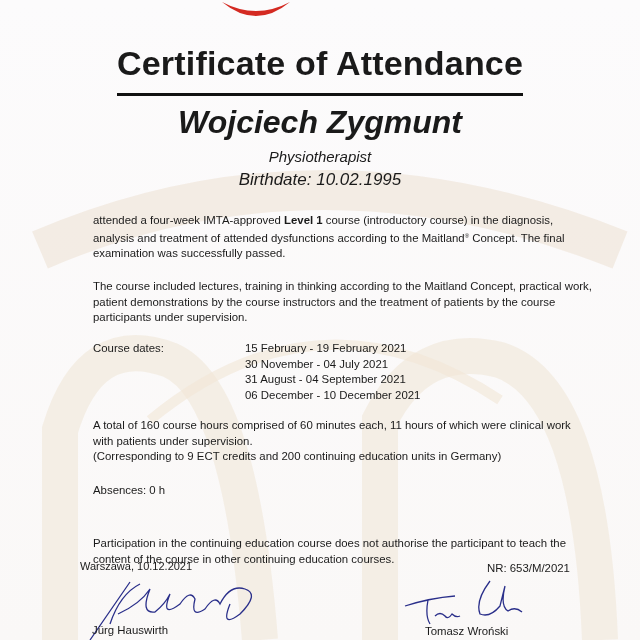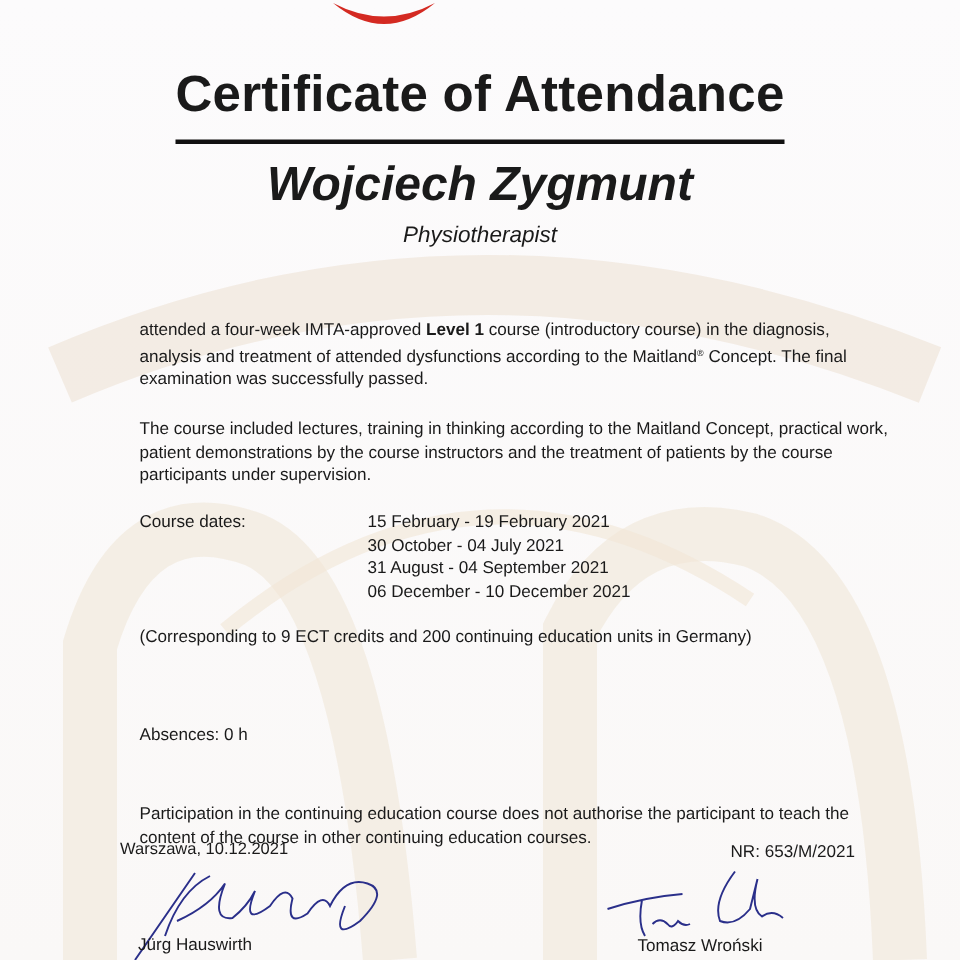--- a/index.html
+++ b/index.html
@@ -53,34 +53,36 @@
   <svg class="logo-arc" viewBox="0 0 76 18">
     <path d="M4 2 Q38 30 72 2 Q38 20 4 2 Z" fill="#d42a22"></path>
   </svg>
 
   <div class="title">
     <span>Certificate of Attendance</span>
   </div>
 
   <div class="name">Wojciech Zygmunt</div>
   <div class="profession">Physiotherapist</div>
+  <div class="birthdate">Birthdate: 10.02.1995</div>
 
   <div class="para p1"><span>attended a four-week IMTA-approved </span><b>Level 1</b><span> course (introductory course) in the diagnosis, analysis and treatment of attended dysfunctions according to the Maitland</span><sup>®</sup><span> Concept. The final examination was successfully passed.</span></div>
 
   <div class="para p2">The course included lectures, training in thinking according to the Maitland Concept, practical work, patient demonstrations by the course instructors and the treatment of patients by the course participants under supervision.</div>
 
   <div class="dates-label">Course dates:</div>
   <div class="dates-list">
     <div>15 February - 19 February 2021</div>
-    <div>30 October - 04 July 2021</div>
+    <div>30 November - 04 July 2021</div>
     <div>31 August - 04 September 2021</div>
     <div>06 December - 10 December 2021</div>
   </div>
 
   <div class="para p3">
+    <div>A total of 160 course hours comprised of 60 minutes each, 11 hours of which were clinical work with patients under supervision.</div>
     <div>(Corresponding to 9 ECT credits and 200 continuing education units in Germany)</div>
   </div>
 
   <div class="absences">Absences: 0 h</div>
 
   <div class="para p4">Participation in the continuing education course does not authorise the participant to teach the content of the course in other continuing education courses.</div>
 
   <div class="place-date">Warszawa, 10.12.2021</div>
   <div class="number">NR: 653/M/2021</div>
 

